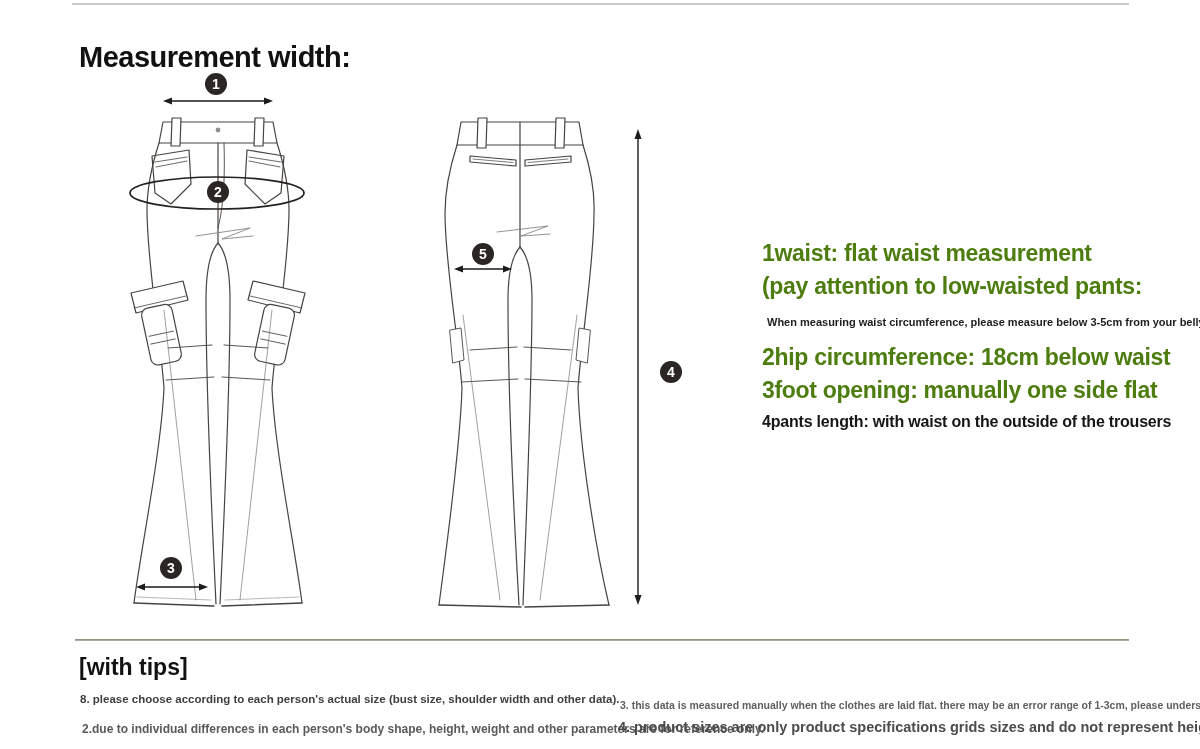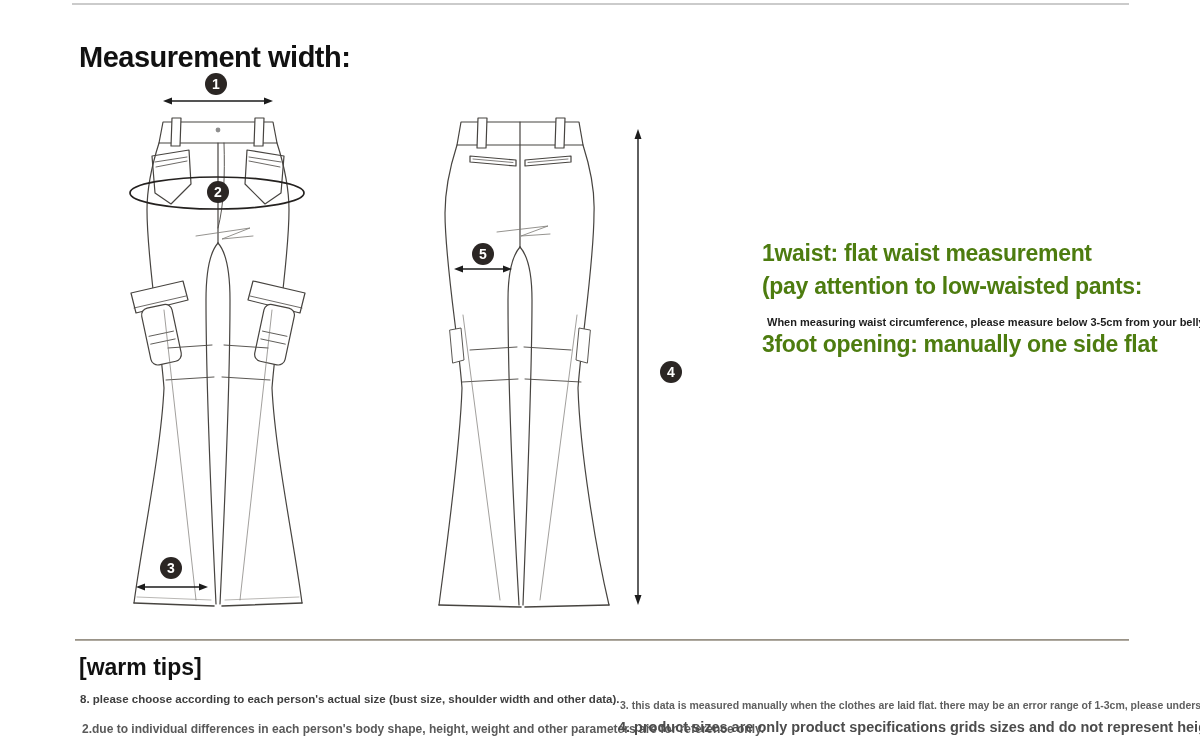--- a/index.html
+++ b/index.html
@@ -170,24 +170,26 @@
   <div class="badge b1">1</div>
   <div class="badge b2">2</div>
   <div class="badge b3">3</div>
   <div class="badge b4">4</div>
   <div class="badge b5">5</div>
 
   <div class="instructions">
     <div class="ins-big">1waist: flat waist measurement</div>
     <div class="ins-big">(pay attention to low-waisted pants:</div>
     <div class="ins-note">When measuring waist circumference, please measure below 3-5cm from your belly button!)</div>
+    <div class="ins-big hip">2hip circumference: 18cm below waist</div>
     <div class="ins-big">3foot opening: manually one side flat</div>
+    <div class="ins-med len">4pants length: with waist on the outside of the trousers</div>
   </div>
 
   <div class="mid-rule"></div>
 
-  <div class="tips-heading">[warm tips]</div>
+  <div class="tips-heading">[with tips]</div>
   <div class="tip tip-1">8. please choose according to each person's actual size (bust size, shoulder width and other data).</div>
   <div class="tip tip-2">2.due to individual differences in each person's body shape, height, weight and other parameters are for reference only.</div>
   <div class="tip tip-3">3. this data is measured manually when the clothes are laid flat. there may be an error range of 1-3cm, please understand.</div>
   <div class="tip tip-4">4. product sizes are only product specifications grids sizes and do not represent height.</div>
 
 </div>
 
 </body></html>

